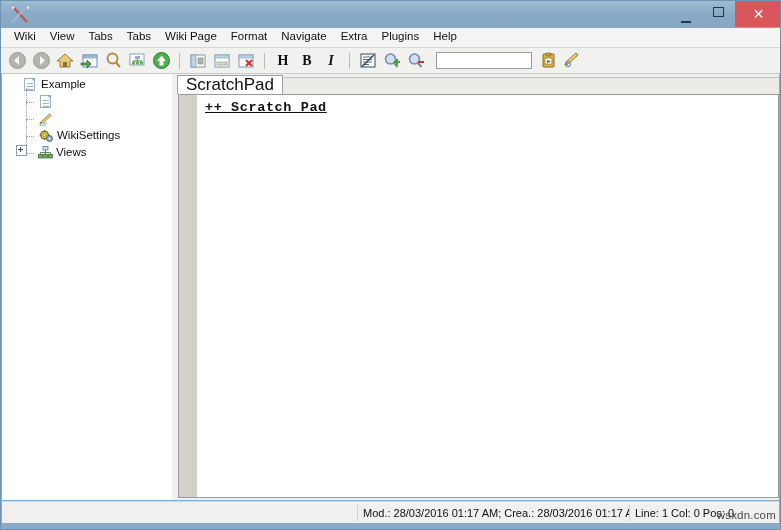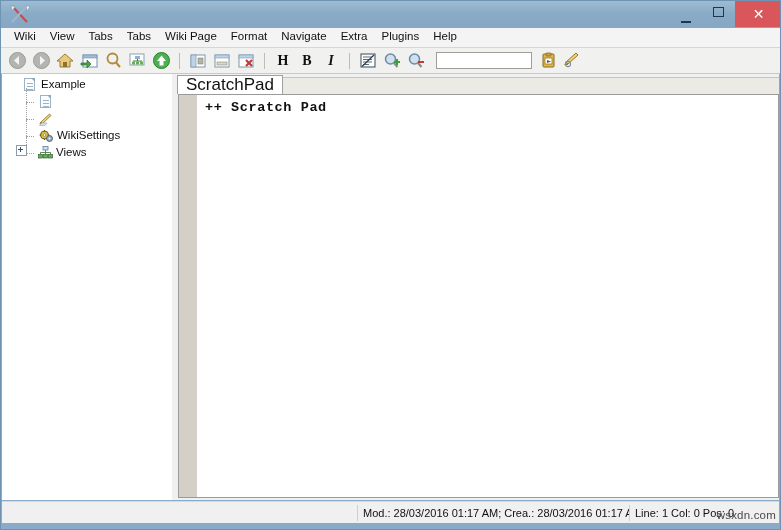--- a/index.html
+++ b/index.html
@@ -331,20 +331,21 @@
     box-sizing: border-box;
   }
   .editor-line {
     font-family: "Liberation Mono", "DejaVu Sans Mono", monospace;
     font-size: 13.5px;
     font-weight: bold;
     color: #111111;
     letter-spacing: 0.6px;
     white-space: pre;
     line-height: 17px;
+    text-decoration: underline;
   }
 
   
   .statusbar {
     position: absolute;
     left: 1px; top: 500px;
     width: 778px;
     height: 22px;
     background: #f0f0f0;
     border-top: 1px solid #d8d8d8;

